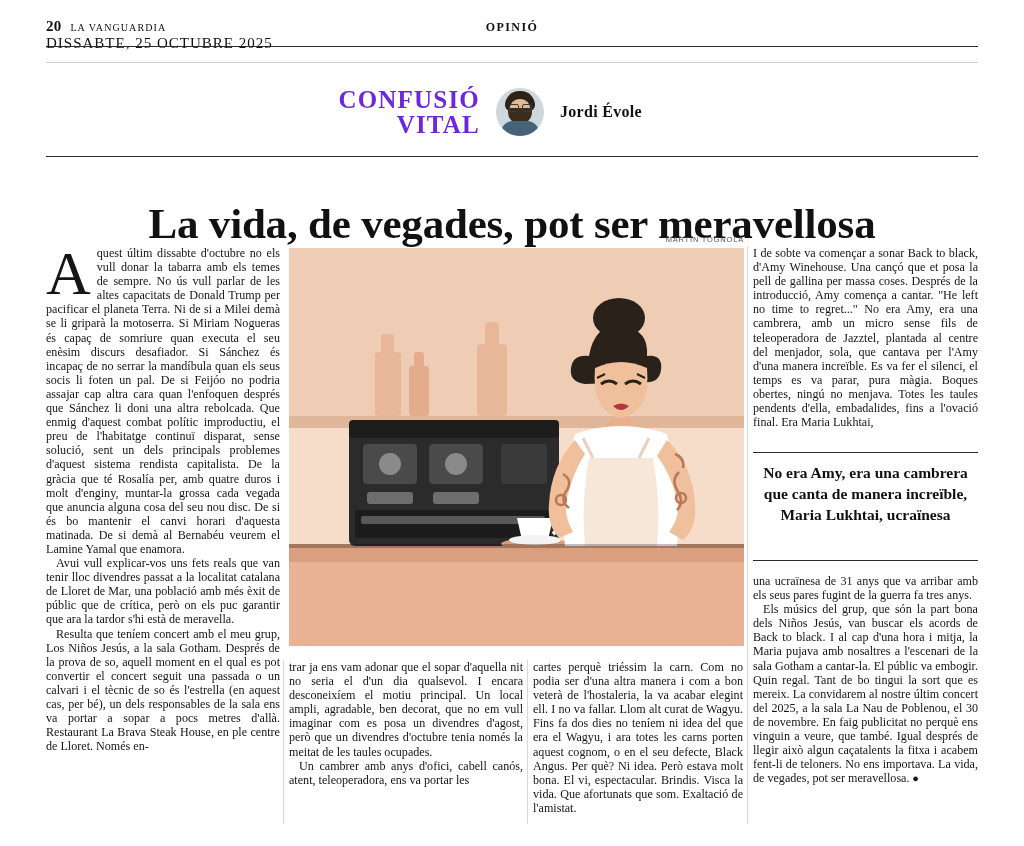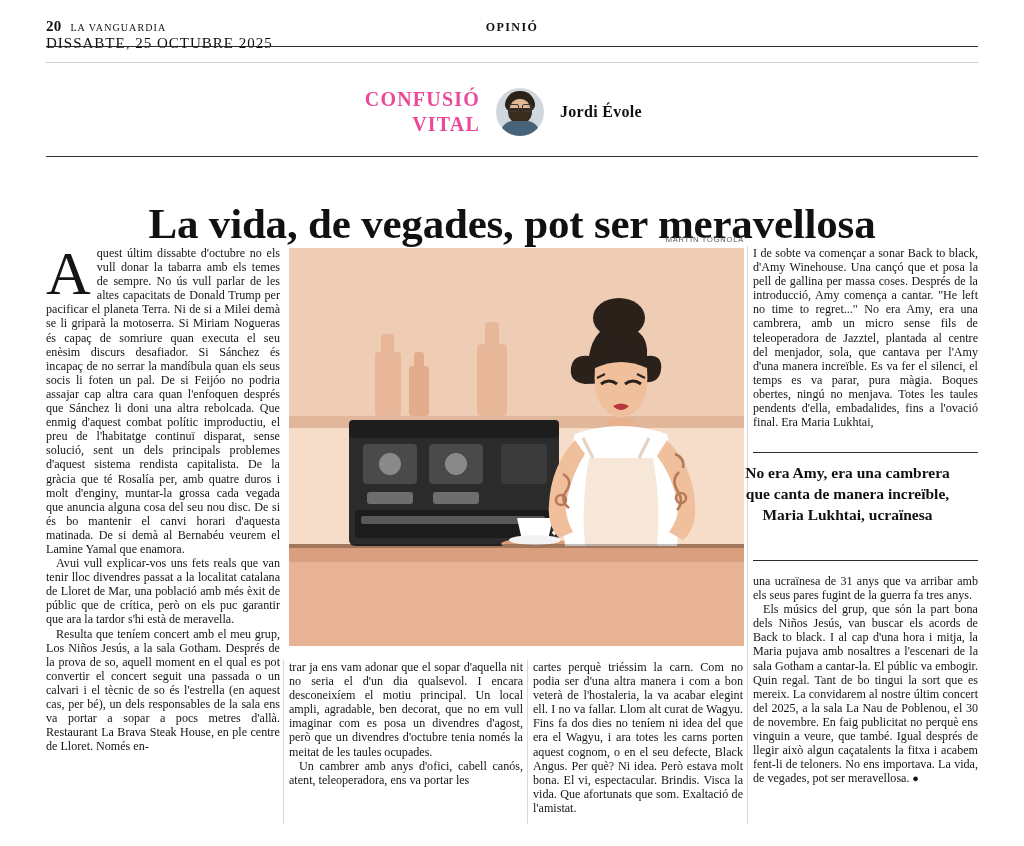--- a/index.html
+++ b/index.html
@@ -79,23 +79,23 @@
     top: 78px;
     width: 380px;
     height: 68px;
     display: flex;
     align-items: center;
     gap: 16px;
   }
   .column-title {
     font-family: "Liberation Serif", serif;
     font-weight: bold;
-    font-size: 20px;
+    font-size: 25px;
     line-height: 25px;
-    color: #ec4899;
+    color: #6d28d9;
     letter-spacing: 1.2px;
     text-align: right;
     width: 150px;
   }
   .column-title .l2 { display:block; }
   .avatar {
     width: 48px;
     height: 48px;
     border-radius: 50%;
     overflow: hidden;
@@ -171,21 +171,21 @@
     font-family: "Liberation Serif", serif;
     font-size: 62px;
     line-height: 50px;
     padding: 2px 6px 0 0;
     font-weight: normal;
   }
 
   
   .pullquote {
     position: absolute;
-    left: 735px;
+    left: 753px;
     top: 462px;
     width: 225px;
     text-align: center;
     font-family: "Liberation Serif", serif;
     font-weight: bold;
     font-size: 15.5px;
     line-height: 21px;
     color: #111;
   }
   .pq-rule { position:absolute; left:753px; width:225px; height:1px; background:#2b2b2b; }

